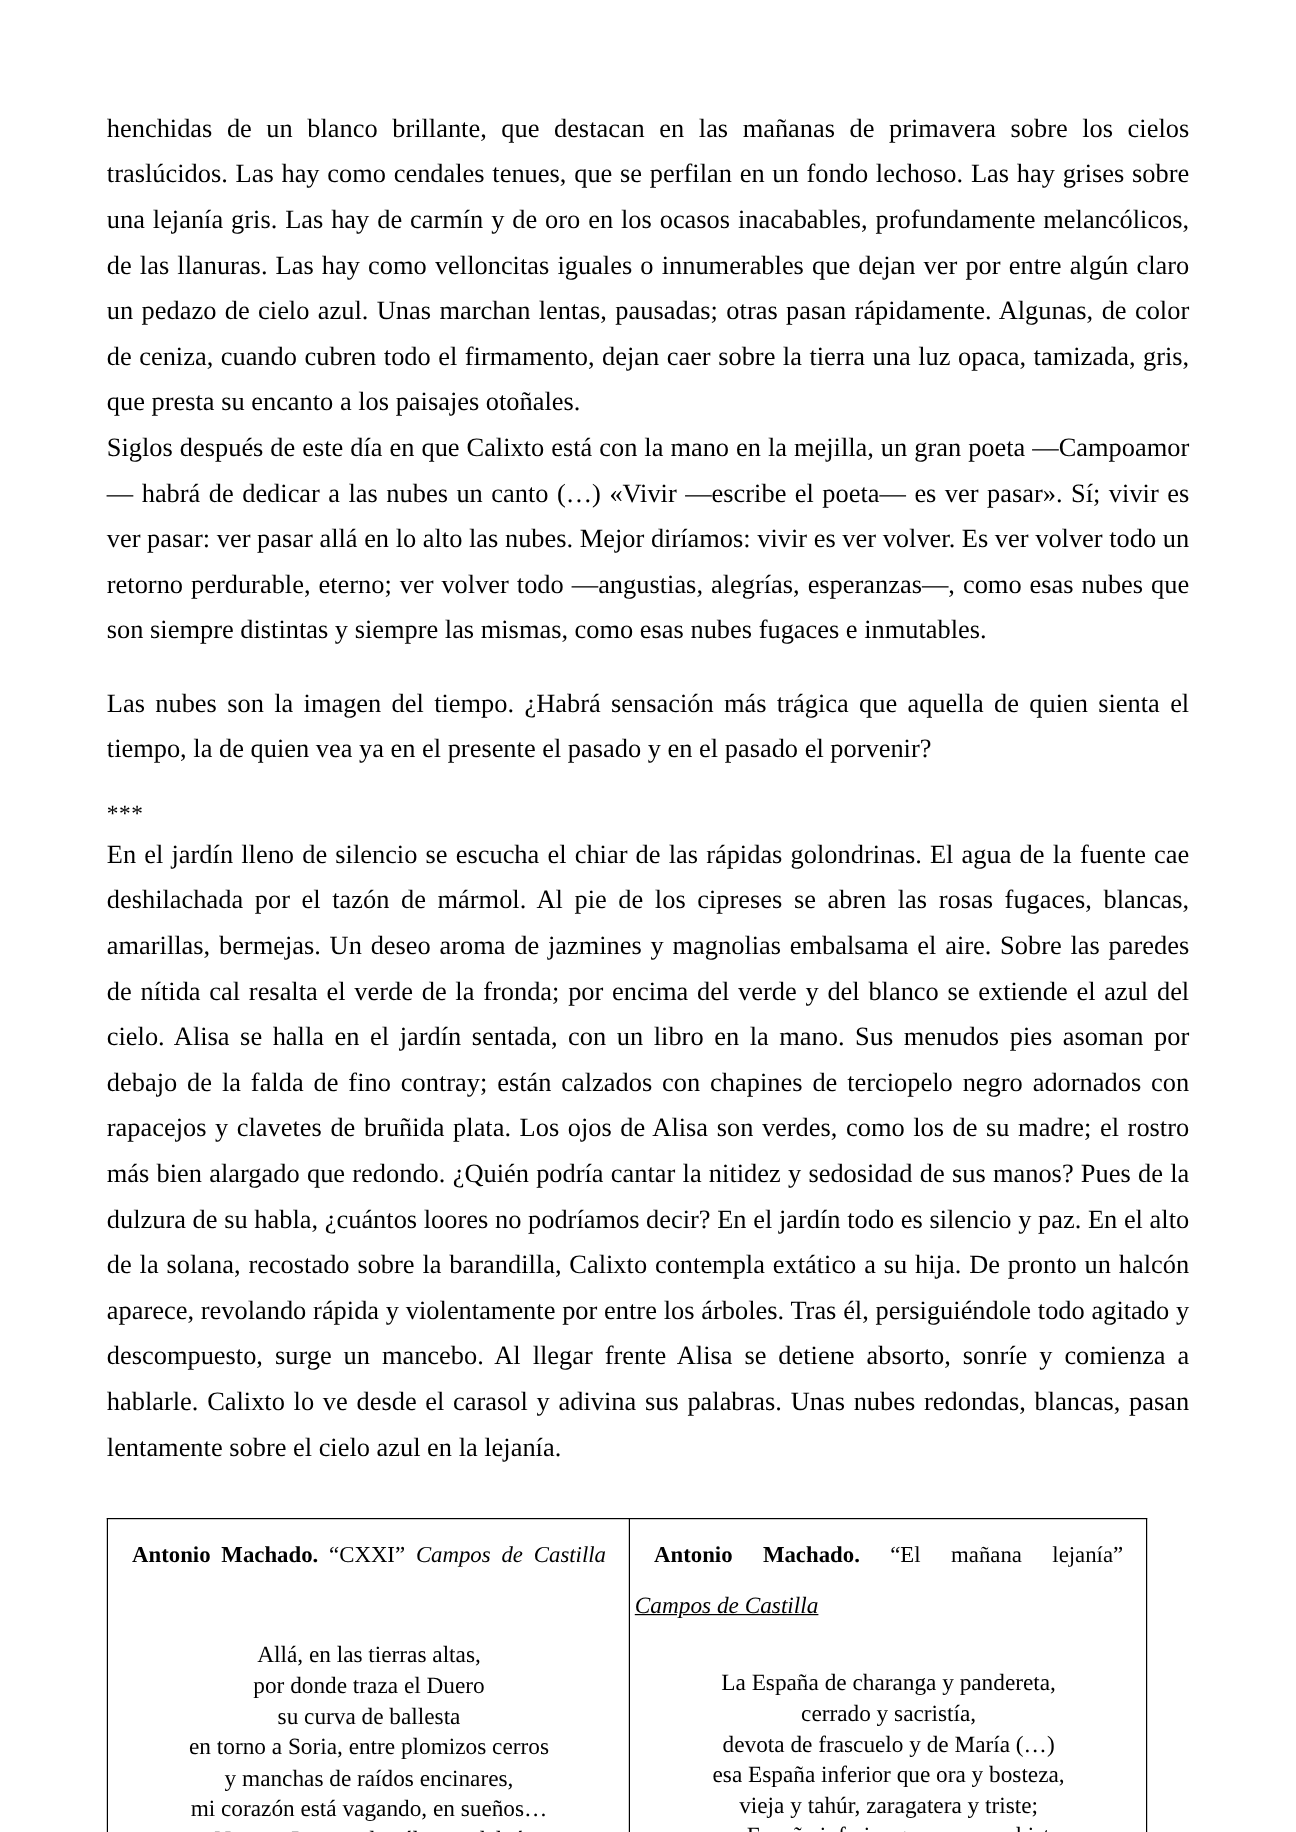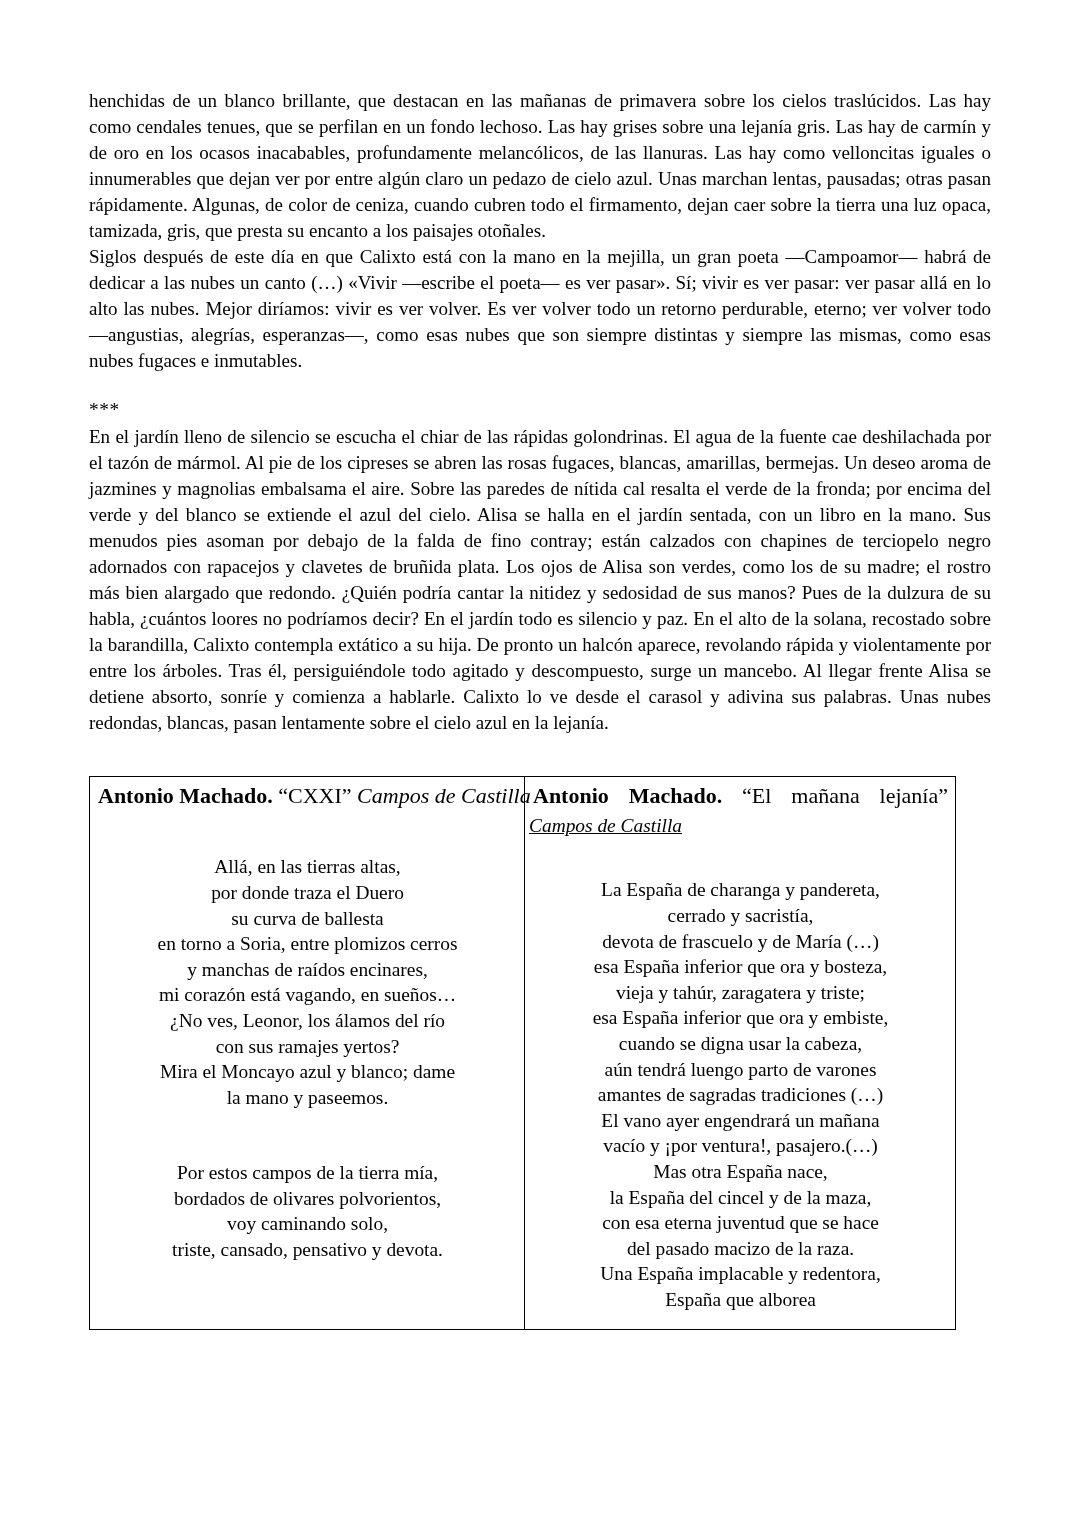--- a/index.html
+++ b/index.html
@@ -17,22 +17,22 @@
   }
   .page {
     position: relative;
     width: 1080px;
     height: 1527px;
     box-sizing: border-box;
     padding: 88px 89px 0 89px;
     overflow: hidden;
   }
   .body-text {
-    font-size: 19px;
-    line-height: 26px;
+    font-size: 22px;
+    line-height: 38px;
     text-align: justify;
     text-justify: inter-word;
     margin: 0;
     hyphens: none;
   }
   .para-gap {
     margin-top: 23px;
   }
   .asterisks {
     font-size: 19.4px;
@@ -59,23 +59,23 @@
     vertical-align: top;
   }
   .col-left  { width: 434px; }
   .col-right { width: 430px; }
 
   .cell-inner {
     padding: 2px 3px 4px 4px;
   }
 
   .hdr-line {
-    font-size: 22px;
+    font-size: 19px;
     line-height: 25px;
-    margin: 4px;
+    margin: 16px;
     text-align: justify;
     text-align-last: justify;
     white-space: nowrap;
   }
   .hdr-bold   { font-weight: bold; }
   .hdr-italic { font-style: italic; }
   .hdr-underline-italic {
     font-style: italic;
     text-decoration: underline;
   }
@@ -100,20 +100,21 @@
 </style>
 </head>
 <body>
 
 <div class="page">
 
   <p class="body-text">henchidas de un blanco brillante, que destacan en las mañanas de primavera sobre los cielos traslúcidos. Las hay como cendales tenues, que se perfilan en un fondo lechoso. Las hay grises sobre una lejanía gris. Las hay de carmín y de oro en los ocasos inacabables, profundamente melancólicos, de las llanuras. Las hay como velloncitas iguales o innumerables que dejan ver por entre algún claro un pedazo de cielo azul. Unas marchan lentas, pausadas; otras pasan rápidamente. Algunas, de color de ceniza, cuando cubren todo el firmamento, dejan caer sobre la tierra una luz opaca, tamizada, gris, que presta su encanto a los paisajes otoñales.</p>
 
   <p class="body-text para-tight">Siglos después de este día en que Calixto está con la mano en la mejilla, un gran poeta —Campoamor— habrá de dedicar a  las nubes un canto (…) «Vivir —escribe el poeta— es  ver pasar». Sí; vivir es ver pasar: ver pasar allá en lo alto las nubes. Mejor diríamos: vivir es ver volver. Es ver volver todo un retorno perdurable, eterno; ver volver todo —angustias, alegrías, esperanzas—, como esas nubes que son siempre distintas y siempre las mismas, como esas nubes fugaces e inmutables.</p>
 
+  <p class="body-text para-gap">Las nubes son la imagen del tiempo. ¿Habrá sensación más trágica que aquella de quien sienta el tiempo, la de quien vea ya en el presente el  pasado y en el pasado el porvenir?</p>
 
   <p class="asterisks">***</p>
 
   <p class="body-text para-tight">En el jardín lleno de silencio se escucha el chiar de las rápidas golondrinas. El agua de la fuente cae deshilachada por el tazón de mármol. Al pie de los cipreses se abren las rosas fugaces, blancas, amarillas, bermejas. Un deseo aroma de jazmines y magnolias embalsama el aire. Sobre las paredes de nítida cal resalta el verde de la fronda; por encima del verde y del blanco se extiende el  azul del cielo. Alisa se halla en el jardín sentada, con un libro en la mano. Sus menudos pies asoman por debajo de la falda de fino contray; están calzados con chapines de terciopelo negro adornados con rapacejos y clavetes de bruñida plata. Los ojos de Alisa son verdes, como los de su madre; el rostro más bien alargado que redondo. ¿Quién podría cantar la nitidez y sedosidad de sus manos? Pues de la dulzura de su habla, ¿cuántos loores no podríamos decir?  En el jardín todo es silencio y paz. En el alto de la solana, recostado sobre la barandilla, Calixto contempla extático a su hija. De pronto un halcón aparece, revolando rápida y violentamente por entre los árboles. Tras él, persiguiéndole todo agitado y descompuesto, surge un mancebo. Al llegar frente Alisa se detiene absorto, sonríe y comienza a hablarle. Calixto lo ve desde el carasol y adivina sus palabras. Unas nubes redondas, blancas, pasan lentamente sobre el cielo azul en la lejanía.</p>
 
   <table class="poem-table">
     <tbody>
       <tr>
 
         <td class="col-left">

